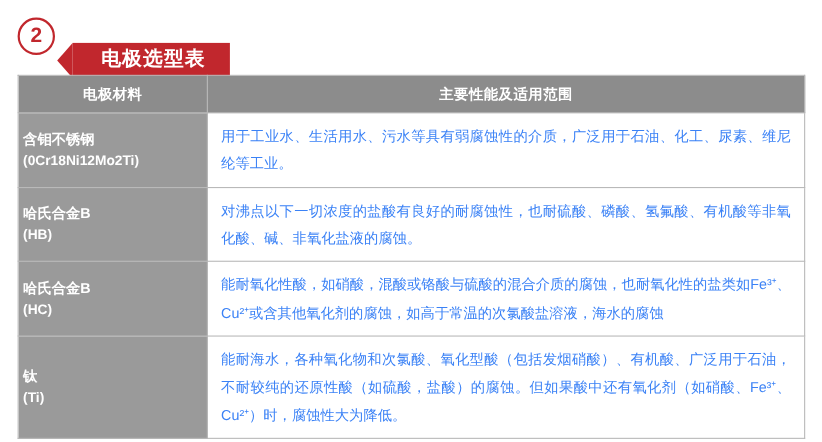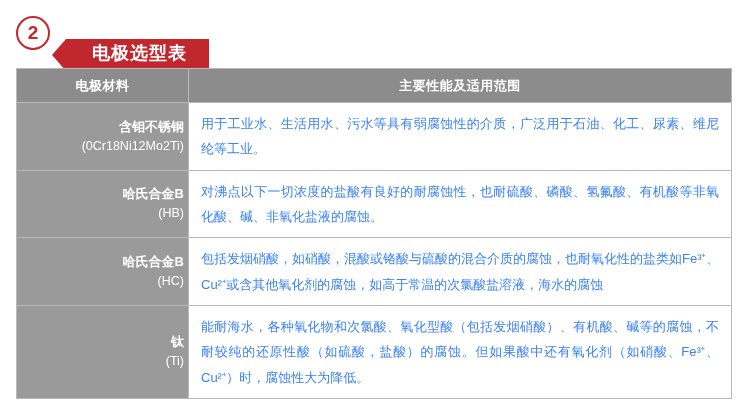--- a/index.html
+++ b/index.html
@@ -96,29 +96,29 @@
     letter-spacing: 0.5px;
   }
   th.head.col-mat { width: 172px; }
   th.head.col-desc { width: 543px; margin-left: 12px; }
 
   td.mat {
     background: #9a9a9a;
     color: #ffffff;
     font-size: 13px;
     font-weight: bold;
-    text-align: right;
+    text-align: left;
     vertical-align: middle;
     line-height: 1.55;
     padding: 6px 4px;
   }
   td.mat .sub {
     display: block;
     font-size: 12.5px;
-    font-weight: normal;
+    font-weight: bold;
   }
   td.desc {
     background: #ffffff;
     color: #3b82f6;
     font-size: 13px;
     line-height: 1.95;
     padding: 8px 12px 8px 12px;
     vertical-align: middle;
     text-align: justify;
   }
@@ -154,26 +154,26 @@
             <span>哈氏合金B</span>
             <span class="sub">(HB)</span>
           </td>
           <td class="desc">对沸点以下一切浓度的盐酸有良好的耐腐蚀性，也耐硫酸、磷酸、氢氟酸、有机酸等非氧化酸、碱、非氧化盐液的腐蚀。</td>
         </tr>
         <tr>
           <td class="mat">
             <span>哈氏合金B</span>
             <span class="sub">(HC)</span>
           </td>
-          <td class="desc">包括发烟硝酸，如硝酸，混酸或铬酸与硫酸的混合介质的腐蚀，也耐氧化性的盐类如Fe³⁺、Cu²⁺或含其他氧化剂的腐蚀，如高于常温的次氯酸盐溶液，海水的腐蚀</td>
+          <td class="desc">能耐氧化性酸，如硝酸，混酸或铬酸与硫酸的混合介质的腐蚀，也耐氧化性的盐类如Fe³⁺、Cu²⁺或含其他氧化剂的腐蚀，如高于常温的次氯酸盐溶液，海水的腐蚀</td>
         </tr>
         <tr>
           <td class="mat">
             <span>钛</span>
             <span class="sub">(Ti)</span>
           </td>
-          <td class="desc">能耐海水，各种氧化物和次氯酸、氧化型酸（包括发烟硝酸）、有机酸、碱等的腐蚀，不耐较纯的还原性酸（如硫酸，盐酸）的腐蚀。但如果酸中还有氧化剂（如硝酸、Fe³⁺、Cu²⁺）时，腐蚀性大为降低。</td>
+          <td class="desc">能耐海水，各种氧化物和次氯酸、氧化型酸（包括发烟硝酸）、有机酸、广泛用于石油，不耐较纯的还原性酸（如硫酸，盐酸）的腐蚀。但如果酸中还有氧化剂（如硝酸、Fe³⁺、Cu²⁺）时，腐蚀性大为降低。</td>
         </tr>
       </tbody>
     </table>
   </div>
 
 </div>
 
 </body></html>

